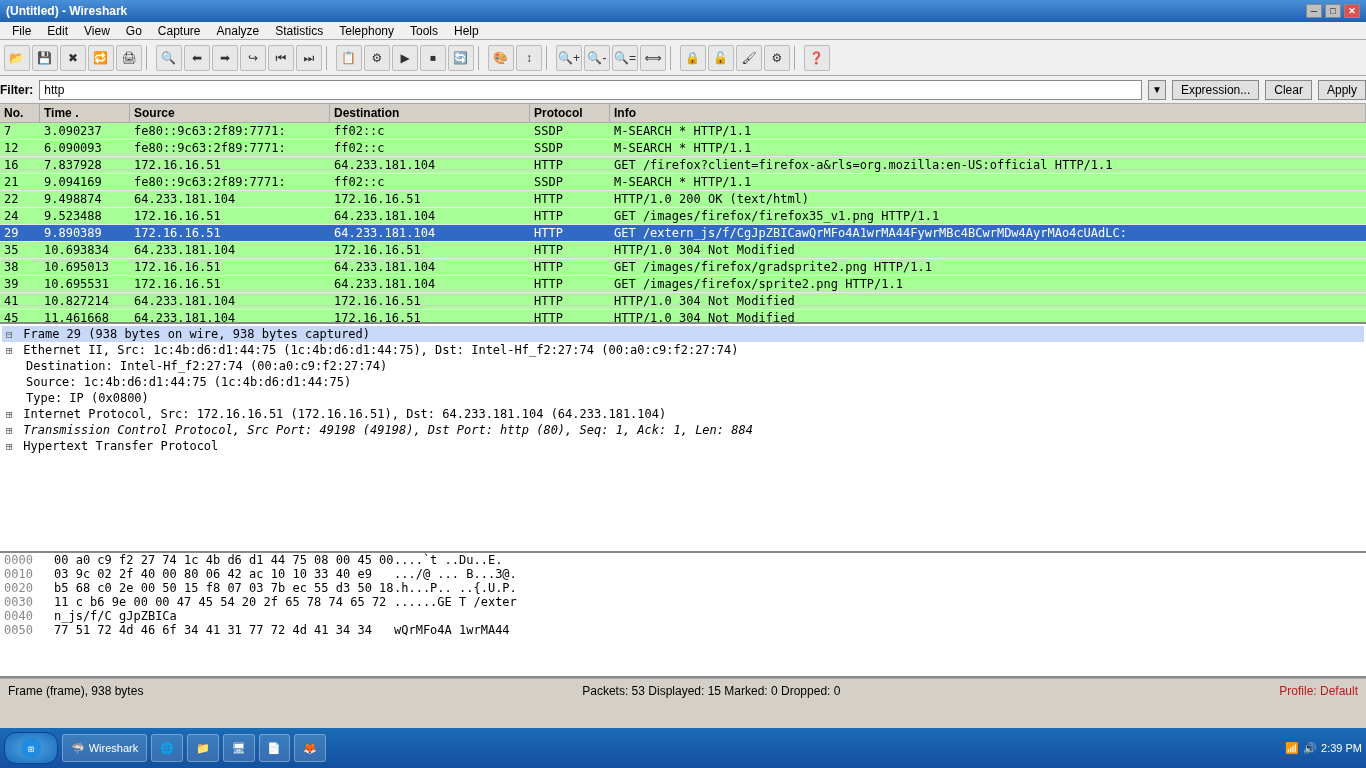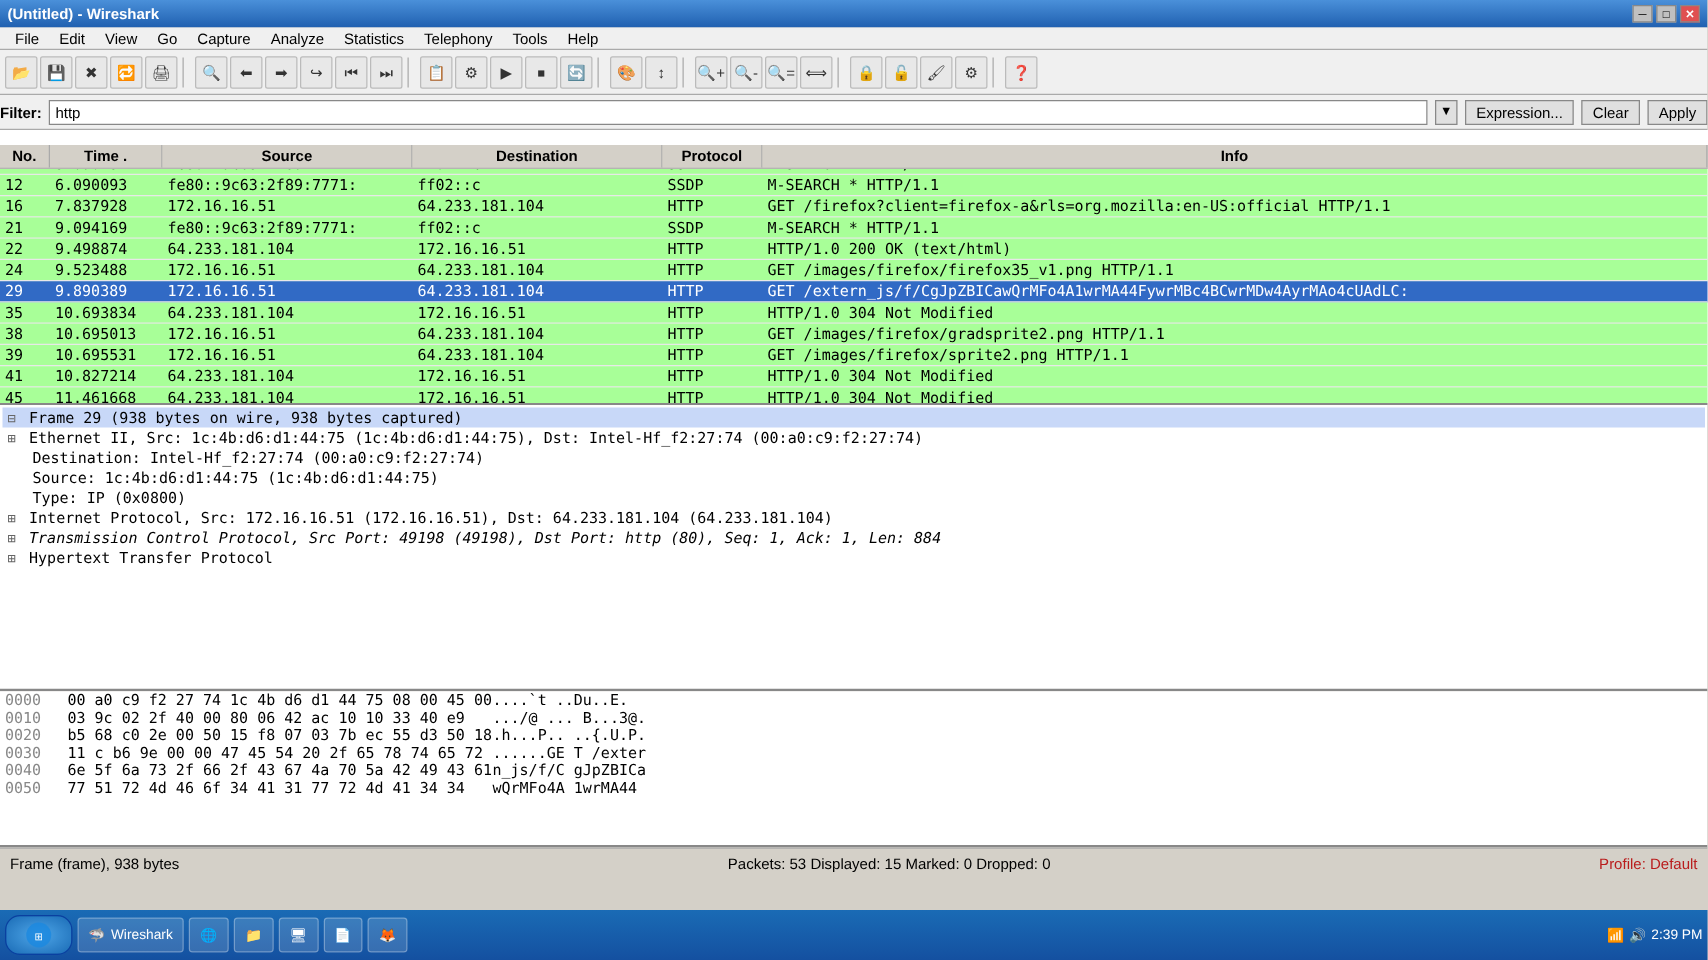--- a/index.html
+++ b/index.html
@@ -111,23 +111,22 @@
       overflow-y: scroll;
       border-bottom: 2px solid #888;
       position: relative;
     }
     #packet-list-header {
       display: grid;
       grid-template-columns: 40px 90px 200px 200px 80px 1fr;
       background: #d4d0c8;
       border-bottom: 1px solid #aaa;
       position: sticky;
-      top: 12px;
+      top: 0;
       z-index: 10;
-      text-align: center;
     }
     .col-header {
       padding: 2px 4px;
       border-right: 1px solid #aaa;
       font-size: 12px;
       font-weight: bold;
       background: #d4d0c8;
       cursor: pointer;
       user-select: none;
     }
@@ -459,21 +458,20 @@
         <span class="hex-bytes">  b5 68 c0 2e 00 50 15 f8  07 03 7b ec 55 d3 50 18  </span>
         <span class="hex-ascii">.h...P.. ..{.U.P.</span>
       </div>
       <div class="hex-row">
         <span class="hex-offset">0030</span>
         <span class="hex-bytes">  11 c b6 9e 00 00 47 45  54 20 2f 65 78 74 65 72  </span>
         <span class="hex-ascii">......GE T /exter</span>
       </div>
       <div class="hex-row">
         <span class="hex-offset">0040</span>
-        <span class="hex-bytes">  6e 5f 6a 73 2f 66 2f 43  67 4a 70 5a 42 49 43 61  </span>
         <span class="hex-ascii">n_js/f/C gJpZBICa</span>
       </div>
       <div class="hex-row">
         <span class="hex-offset">0050</span>
         <span class="hex-bytes">  77 51 72 4d 46 6f 34 41  31 77 72 4d 41 34 34  </span>
         <span class="hex-ascii">wQrMFo4A 1wrMA44</span>
       </div>
     </div>
 
   <div id="status-bar" style="position:relative; bottom:auto;">

